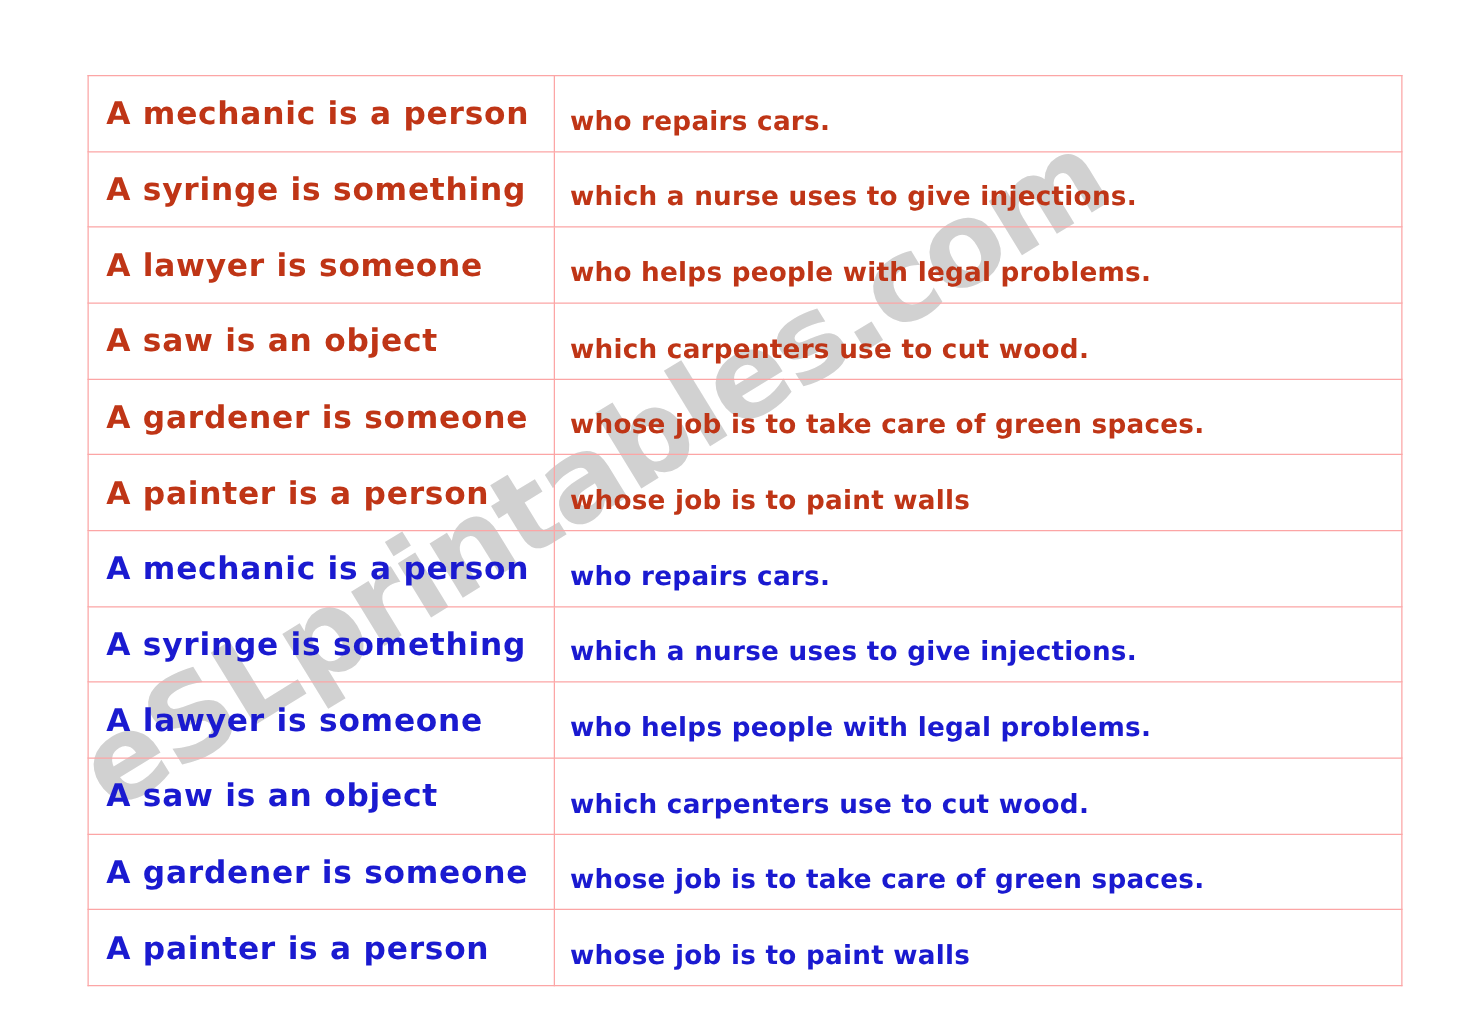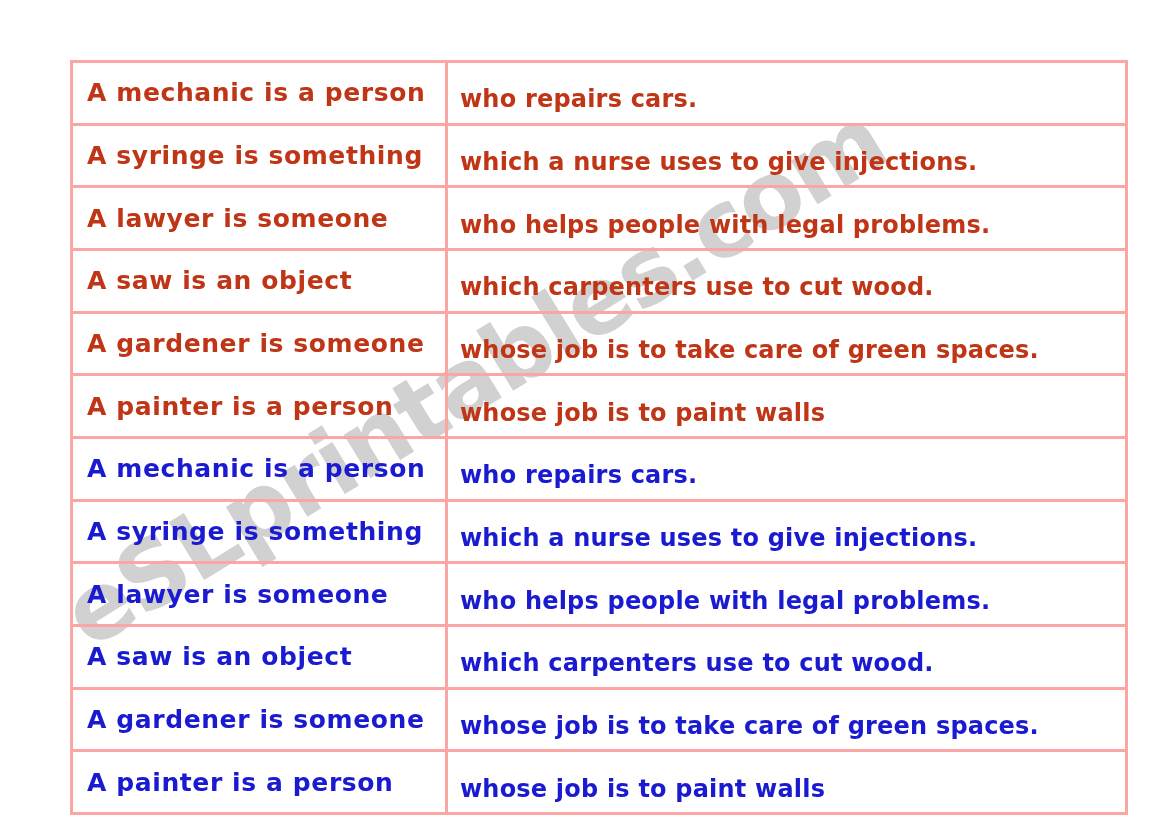--- a/index.html
+++ b/index.html
@@ -48,42 +48,42 @@
     left: 70px;
     top: 60px;
     width: 1023px;
     height: 716px;
     border-collapse: collapse;
     table-layout: fixed;
     z-index: 10;
     background: transparent;
   }
   #worksheet-table td {
-    border: 3px solid #fca5a5;
+    border: 1px solid #fca5a5;
     padding: 0 0 0 14px;
     vertical-align: middle;
     height: 59.66px;
     background: transparent;
     white-space: nowrap;
     overflow: hidden;
   }
   #worksheet-table td.col-subject { width: 358px; }
   #worksheet-table td.col-clause  { width: 665px; padding-left: 12px; }
 
   .cell-text {
     font-family: "DejaVu Sans", sans-serif;
     font-size: 25px;
     font-weight: bold;
     letter-spacing: 0.6px;
     line-height: 1;
     display: inline-block;
   }
   
   .col-clause .cell-text {
-    font-size: 24px;
+    font-size: 21px;
     letter-spacing: 0.2px;
     margin-top: 13px;
   }
 
   .set-red  .cell-text { color: #bf3516; }
   .set-blue .cell-text { color: #1a1ad0; }
 </style>
 </head>
 <body>
 

